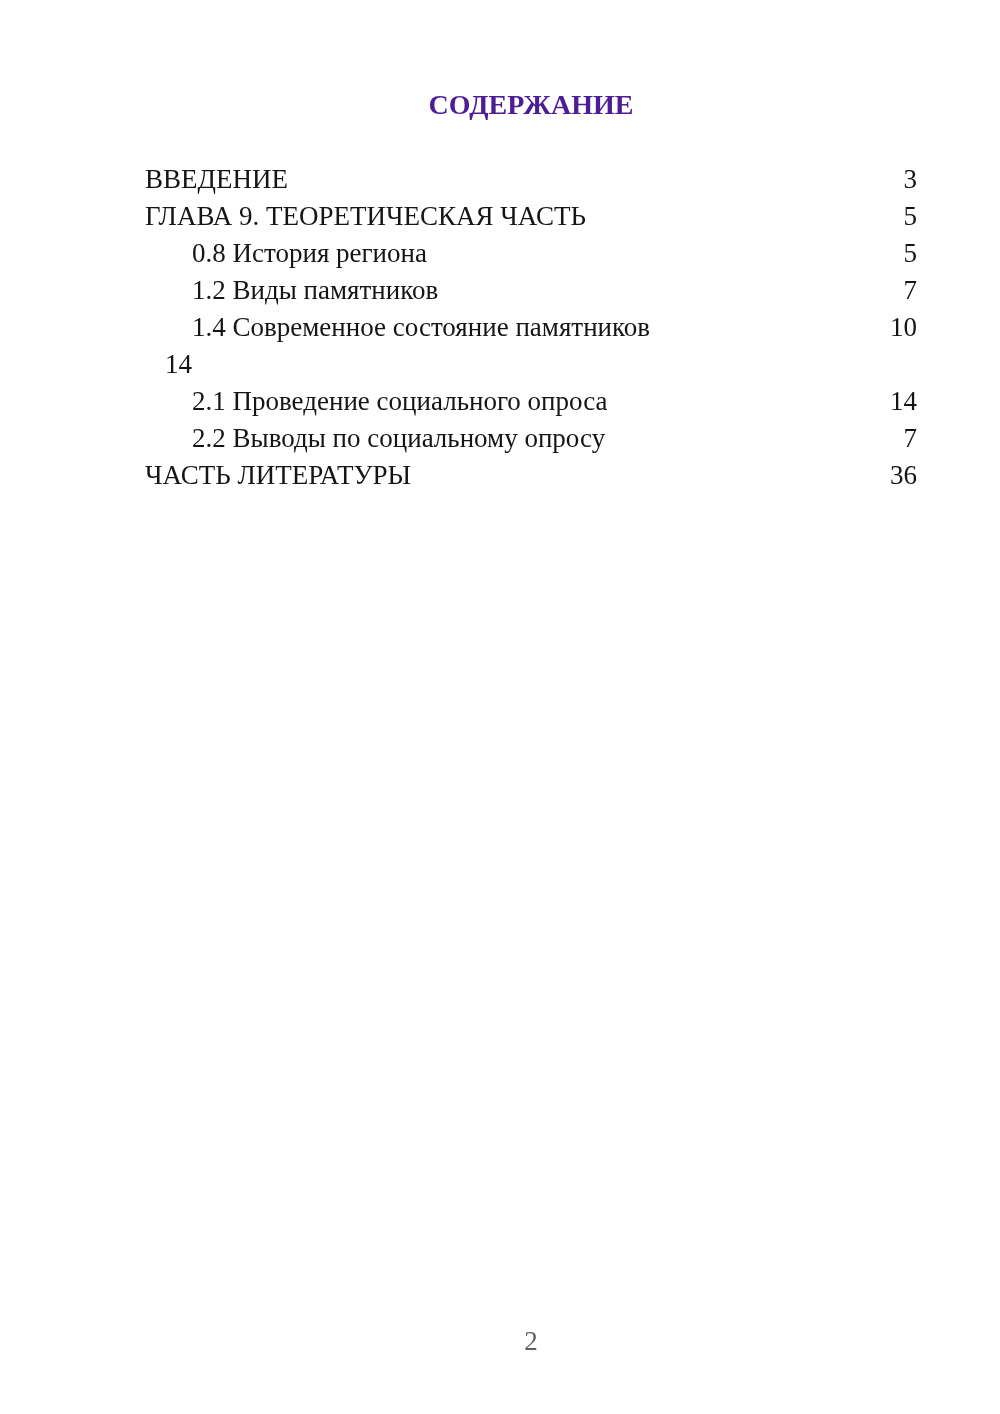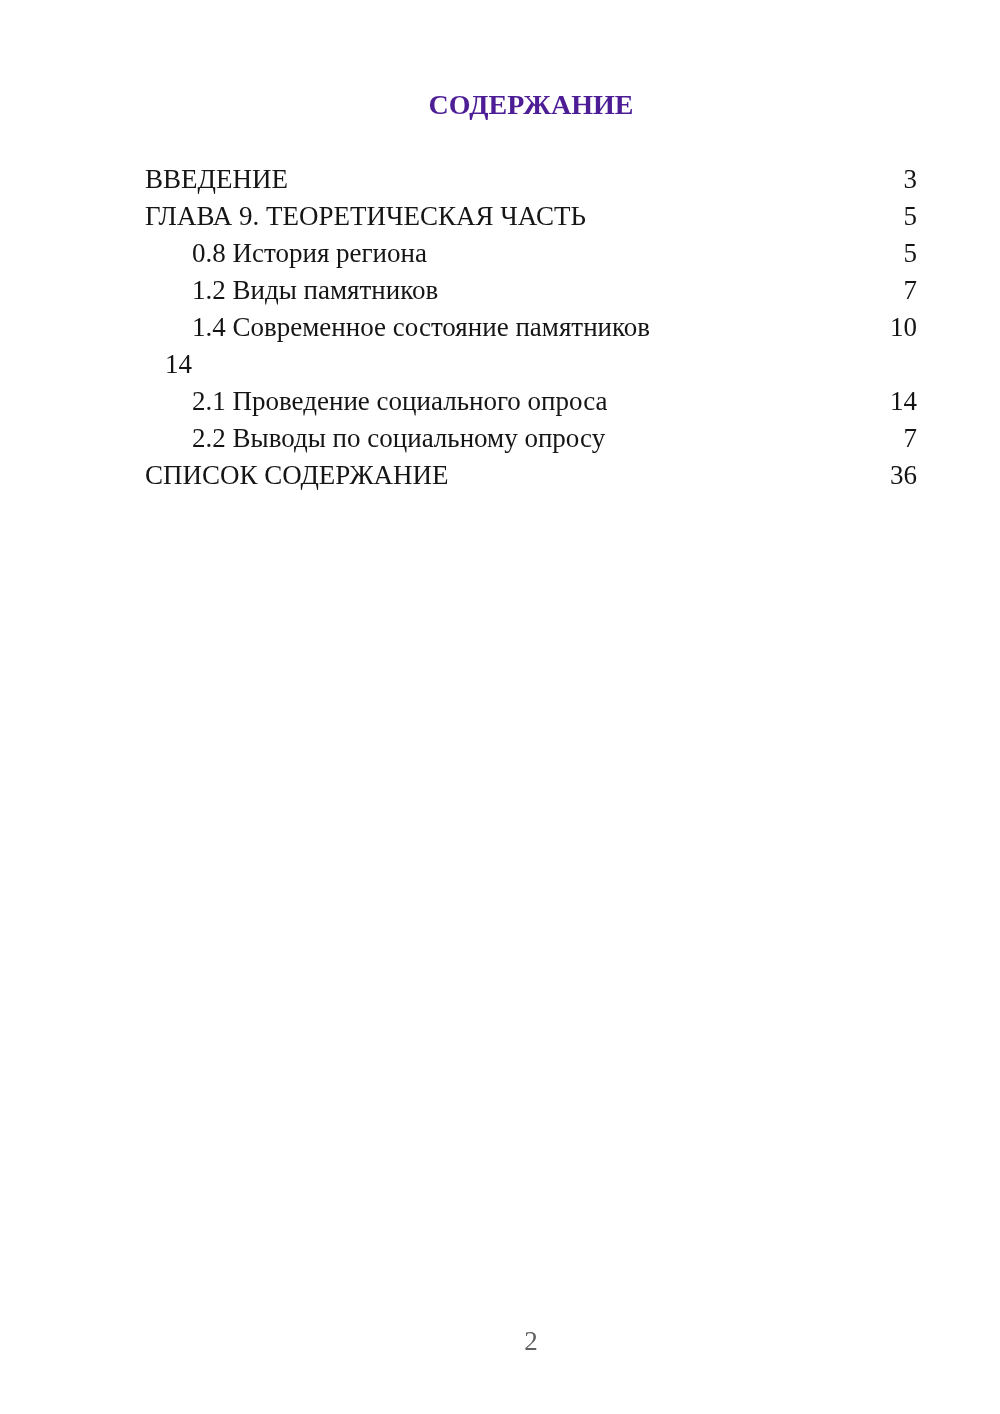--- a/index.html
+++ b/index.html
@@ -100,21 +100,21 @@
     </div>
       <div class="toc-row level-2">
       <span class="toc-label">2.1 Проведение социального опроса</span>
       <span class="toc-page">14</span>
     </div>
       <div class="toc-row level-2">
       <span class="toc-label">2.2 Выводы по социальному опросу</span>
       <span class="toc-page">7</span>
     </div>
       <div class="toc-row">
-      <span class="toc-label">СПИСОК СОДЕРЖАНИЕ</span>
+      <span class="toc-label">ЧАСТЬ ЛИТЕРАТУРЫ</span>
       <span class="toc-page">36</span>
     </div>
     </div>
 
   <div class="footer">
     <span>2</span>
   </div>
 
 </div>
 

